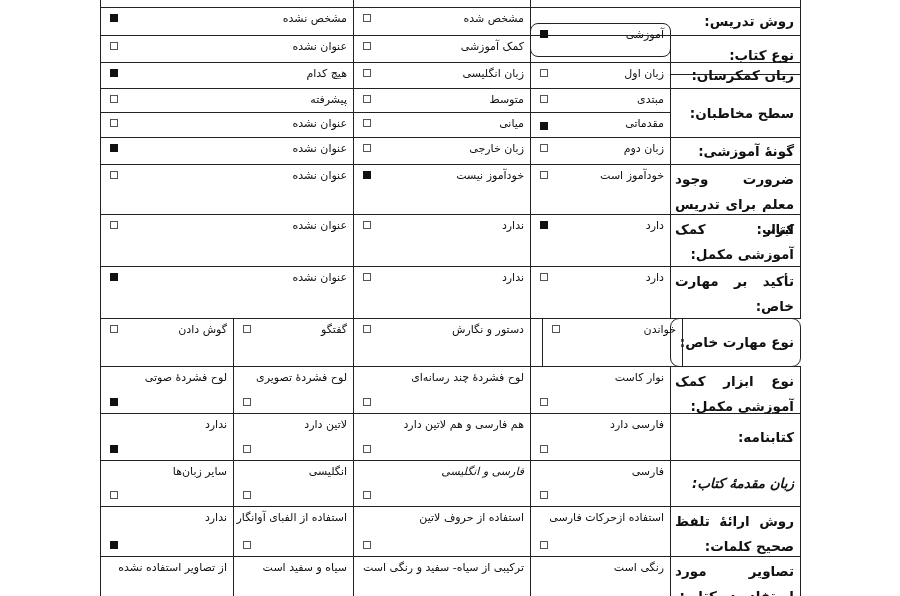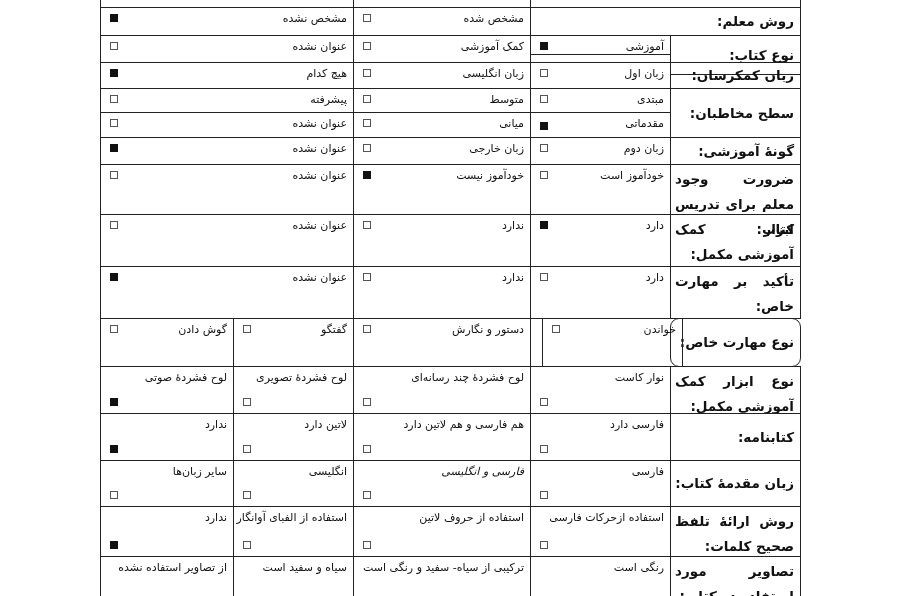--- a/index.html
+++ b/index.html
@@ -31,34 +31,34 @@
   .box.checked { background: #111; border-color: #111; }
 </style>
 </head>
 <body>
 
 <div class="sheet" id="sheet">
     <div class="cell" style="left: 530px; top: -20px; width: 271px; height: 28px;"></div>
     <div class="cell" style="left: 353px; top: -20px; width: 178px; height: 28px;"></div>
     <div class="cell" style="left: 100px; top: -20px; width: 254px; height: 28px;"></div>
     <div class="cell" style="left: 530px; top: 7px; width: 271px; height: 29px;">
-      <div class="label center" style="height: 100%; box-sizing: border-box; padding-top: 0px;">روش معلم:</div>
+      <div class="label center" style="height: 100%; box-sizing: border-box; padding-top: 0px;">روش تدریس:</div>
     </div>
     <div class="cell" style="left: 353px; top: 7px; width: 178px; height: 29px;">
       <span class="opt-text">مشخص شده</span>
       <span class="box" role="checkbox" aria-checked="false" style="left: 9px; top: 6px;"></span>
     </div>
     <div class="cell" style="left: 100px; top: 7px; width: 254px; height: 29px;">
       <span class="opt-text">مشخص نشده</span>
       <span class="box checked" role="checkbox" aria-checked="true" style="left: 9px; top: 6px;"></span>
     </div>
     <div class="cell" style="left: 670px; top: 35px; width: 131px; height: 40px;">
       <div class="label center" style="height: 100%; box-sizing: border-box; padding-top: 0px;">نوع کتاب:</div>
     </div>
-    <div class="cell" style="left: 530px; top: 35px; width: 141px; height: 20px;">
+    <div class="cell" style="left: 530px; top: 23px; width: 141px; height: 34px; border-radius: 8px;">
       <span class="opt-text">آموزشی</span>
       <span class="box checked" role="checkbox" aria-checked="true" style="left: 9px; top: 6px;"></span>
     </div>
     <div class="cell" style="left: 353px; top: 35px; width: 178px; height: 28px;">
       <span class="opt-text">کمک آموزشی</span>
       <span class="box" role="checkbox" aria-checked="false" style="left: 9px; top: 6px;"></span>
     </div>
     <div class="cell" style="left: 100px; top: 35px; width: 254px; height: 28px;">
       <span class="opt-text">عنوان نشده</span>
       <span class="box" role="checkbox" aria-checked="false" style="left: 9px; top: 6px;"></span>
@@ -216,21 +216,21 @@
     </div>
     <div class="cell" style="left: 233px; top: 413px; width: 121px; height: 48px;">
       <span class="opt-text">لاتین دارد</span>
       <span class="box" role="checkbox" aria-checked="false" style="left: 9px; top: 31px;"></span>
     </div>
     <div class="cell" style="left: 100px; top: 413px; width: 134px; height: 48px;">
       <span class="opt-text">ندارد</span>
       <span class="box checked" role="checkbox" aria-checked="true" style="left: 9px; top: 31px;"></span>
     </div>
     <div class="cell" style="left: 670px; top: 460px; width: 131px; height: 47px;">
-      <div class="label center" style="height: 100%; box-sizing: border-box; padding-top: 0px;">زبان مقدمهٔ کتاب:</div>
+      <div class="label center" style="height: 100%; box-sizing: border-box; padding-top: 0px; font-style: italic;">زبان مقدمهٔ کتاب:</div>
     </div>
     <div class="cell" style="left: 530px; top: 460px; width: 141px; height: 47px;">
       <span class="opt-text">فارسی</span>
       <span class="box" role="checkbox" aria-checked="false" style="left: 9px; top: 30px;"></span>
     </div>
     <div class="cell" style="left: 353px; top: 460px; width: 178px; height: 47px; font-style: italic;">
       <span class="opt-text">فارسی و انگلیسی</span>
       <span class="box" role="checkbox" aria-checked="false" style="left: 9px; top: 30px;"></span>
     </div>
     <div class="cell" style="left: 233px; top: 460px; width: 121px; height: 47px;">

